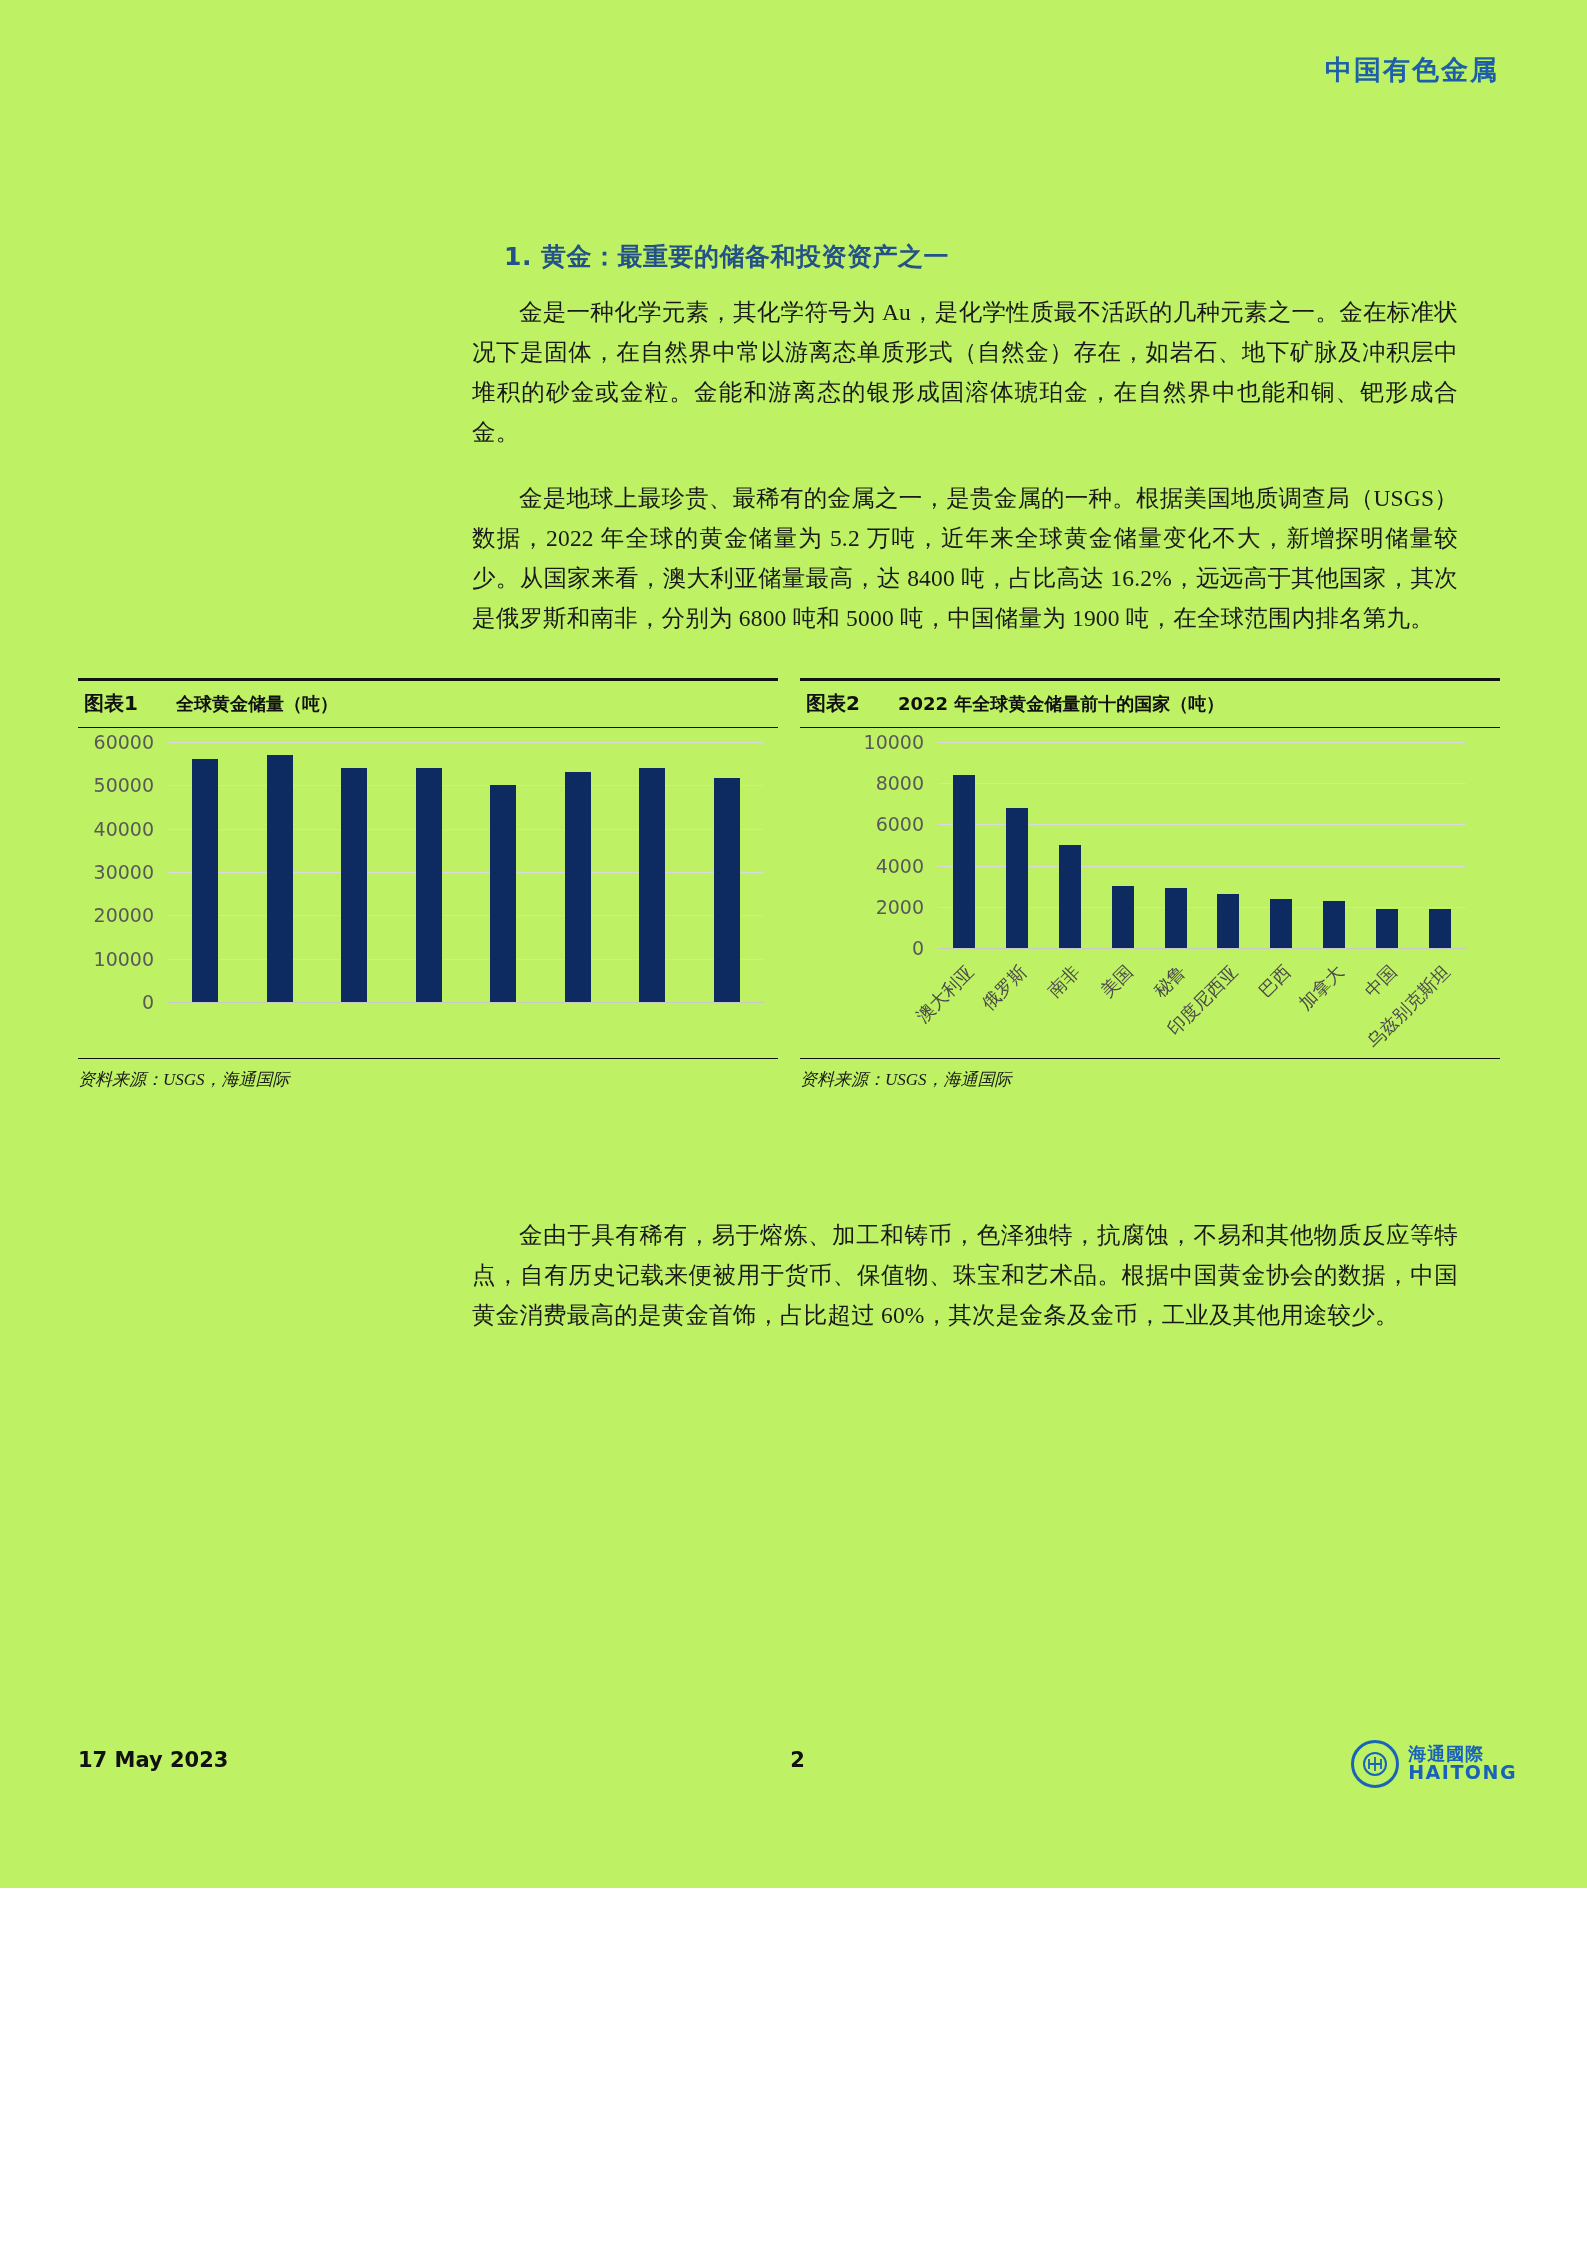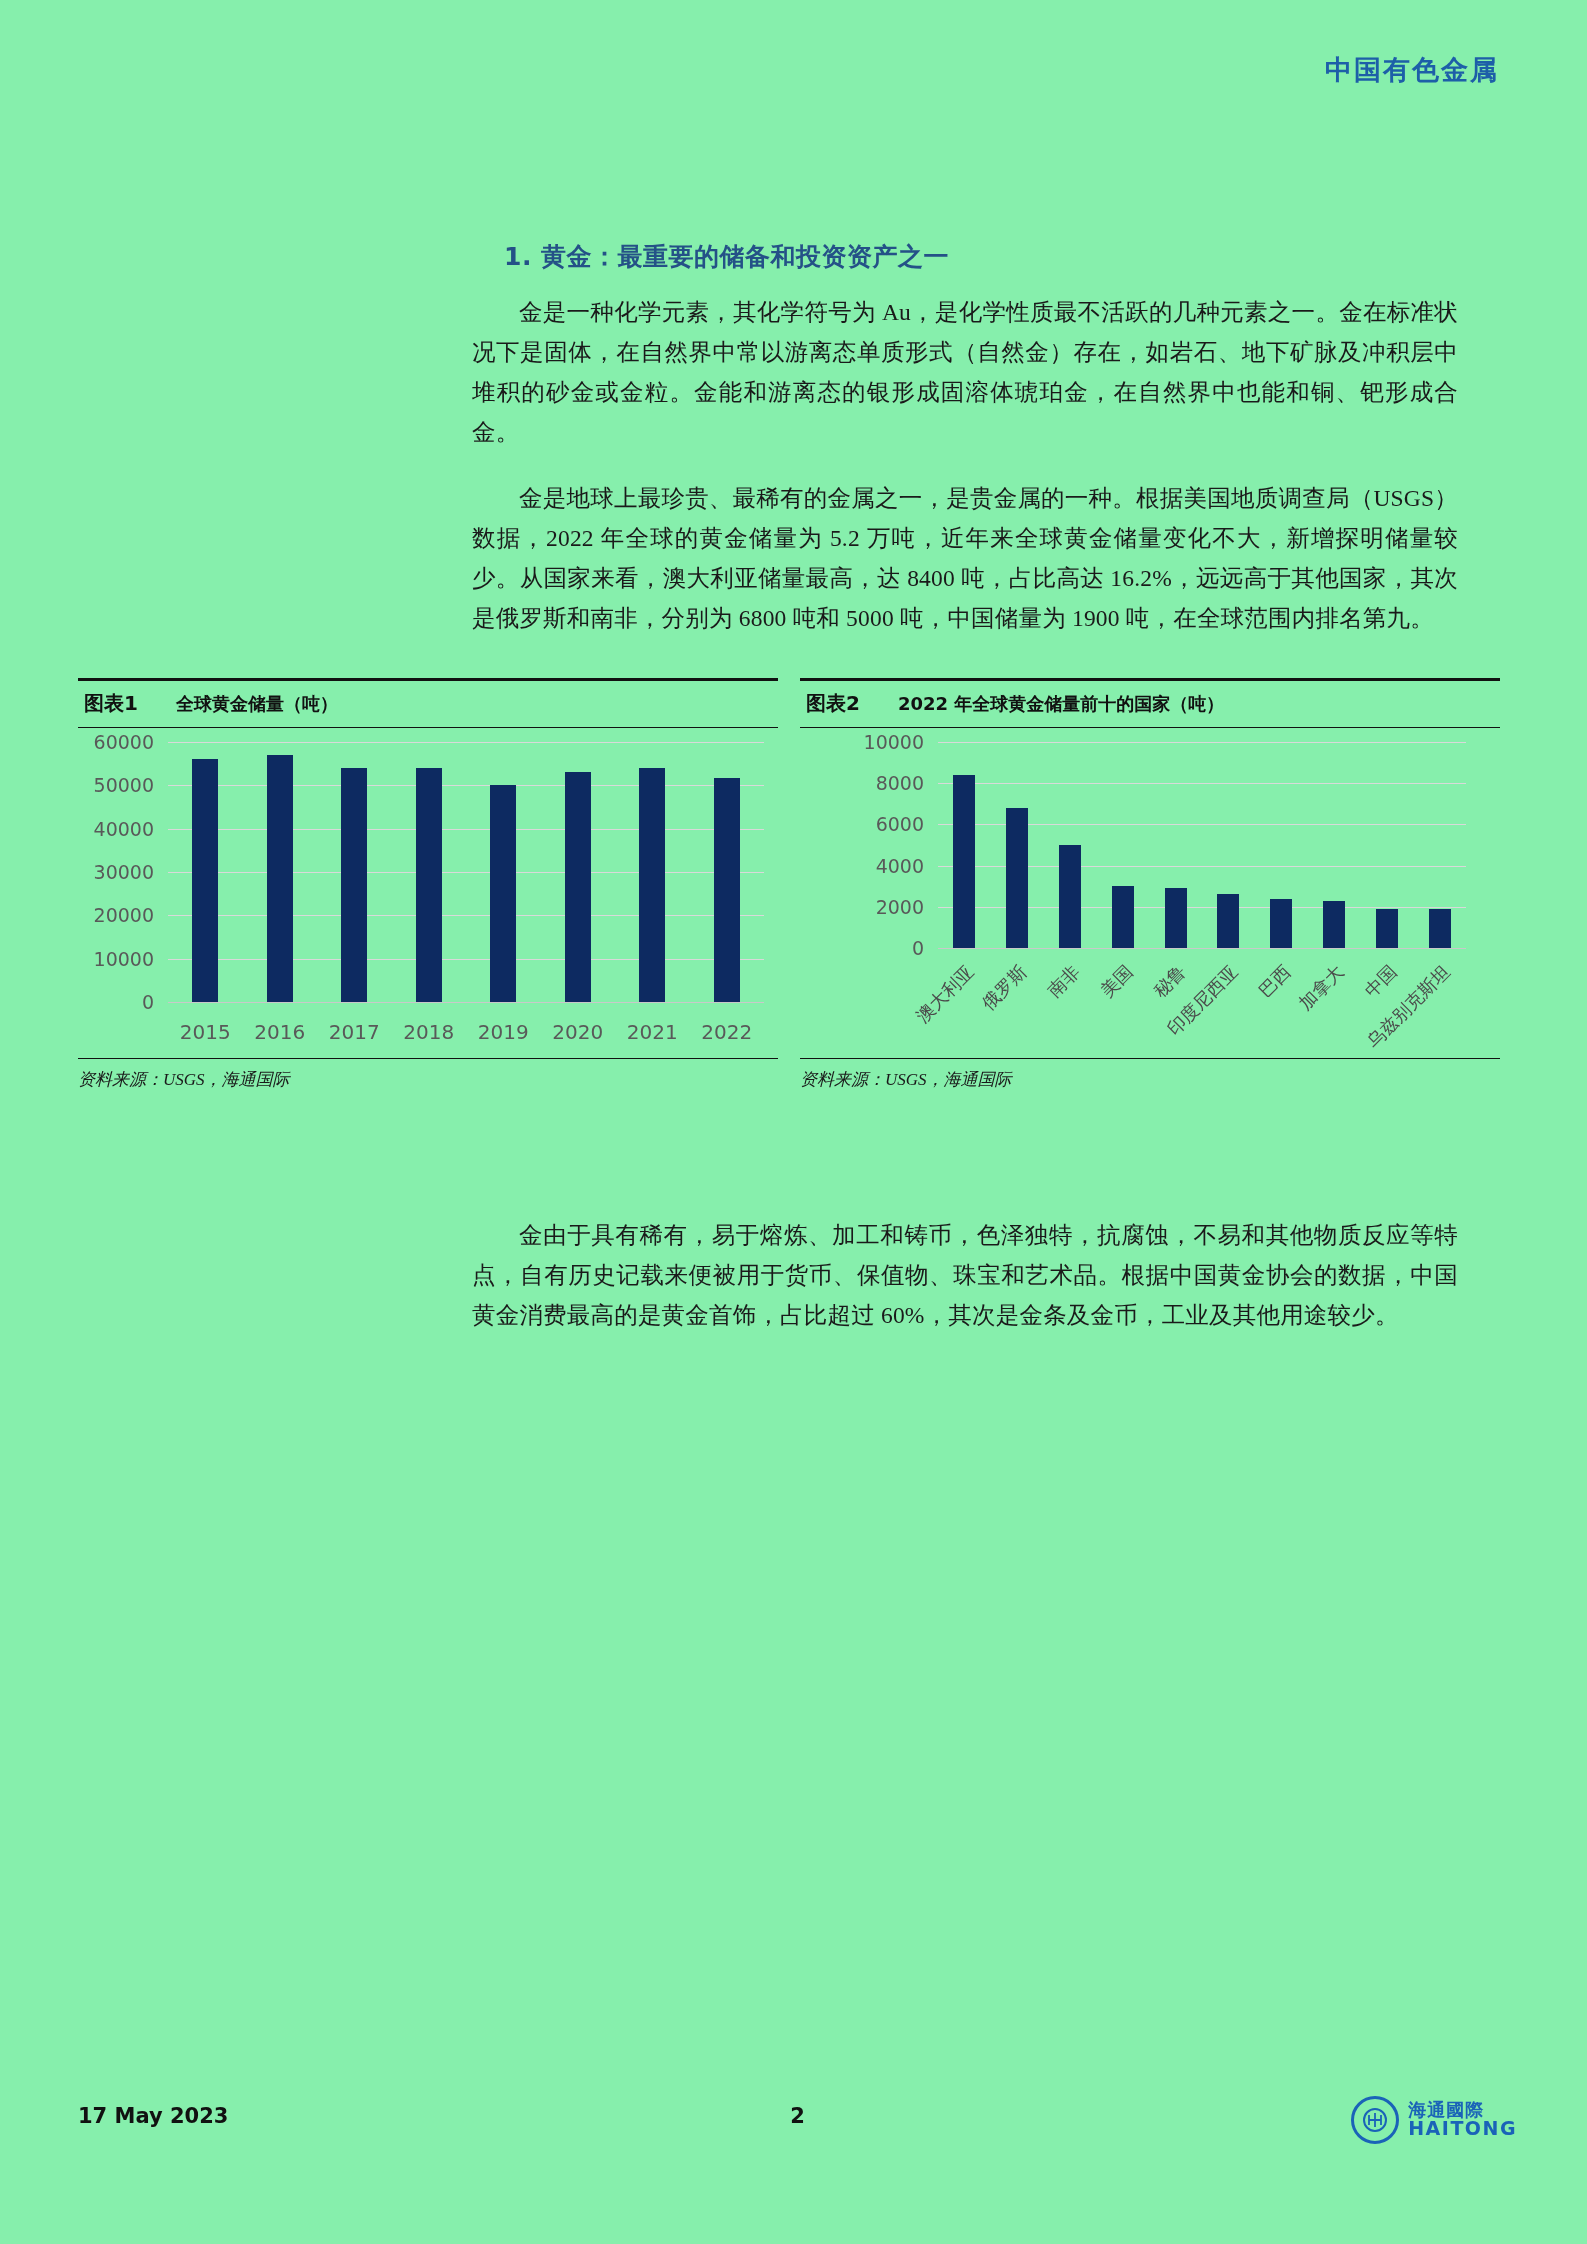--- a/index.html
+++ b/index.html
@@ -3,22 +3,22 @@
 <meta charset="utf-8">
 <style>
   html, body {
     margin: 0;
     padding: 0;
     background: #ffffff;
   }
   .page {
     position: relative;
     width: 1587px;
-    height: 2244px;
-    background: #86efac;
+    height: 1888px;
+    background: #bef264;
     font-family: "Liberation Serif", "DejaVu Serif", serif;
     color: #1a1a1a;
     overflow: hidden;
     box-sizing: border-box;
   }
 
   
   .header {
     position: absolute;
     top: 52px;
@@ -353,30 +353,20 @@
                     <div class="bar" title="2020: 53000" style="height: 229.667px; background: rgb(13, 42, 97);"></div>
                   </div>
                   <div class="bar-slot">
                     <div class="bar" title="2021: 54000" style="height: 234px; background: rgb(13, 42, 97);"></div>
                   </div>
                   <div class="bar-slot">
                     <div class="bar" title="2022: 51700" style="height: 224.033px; background: rgb(13, 42, 97);"></div>
                   </div>
                 </div>
             </div>
-            <div class="x-axis-1">
-                <div class="x-slot">2015</div>
-                <div class="x-slot">2016</div>
-                <div class="x-slot">2017</div>
-                <div class="x-slot">2018</div>
-                <div class="x-slot">2019</div>
-                <div class="x-slot">2020</div>
-                <div class="x-slot">2021</div>
-                <div class="x-slot">2022</div>
-              </div>
           </div>
         </div>
       </div>
       <div class="exhibit-source">资料来源：USGS，海通国际</div>
     </div>
 
     <div class="exhibit">
       <div class="exhibit-titlebar">
         <span class="exhibit-label">图表2</span>
         <span class="exhibit-title">2022 年全球黄金储量前十的国家（吨）</span>

